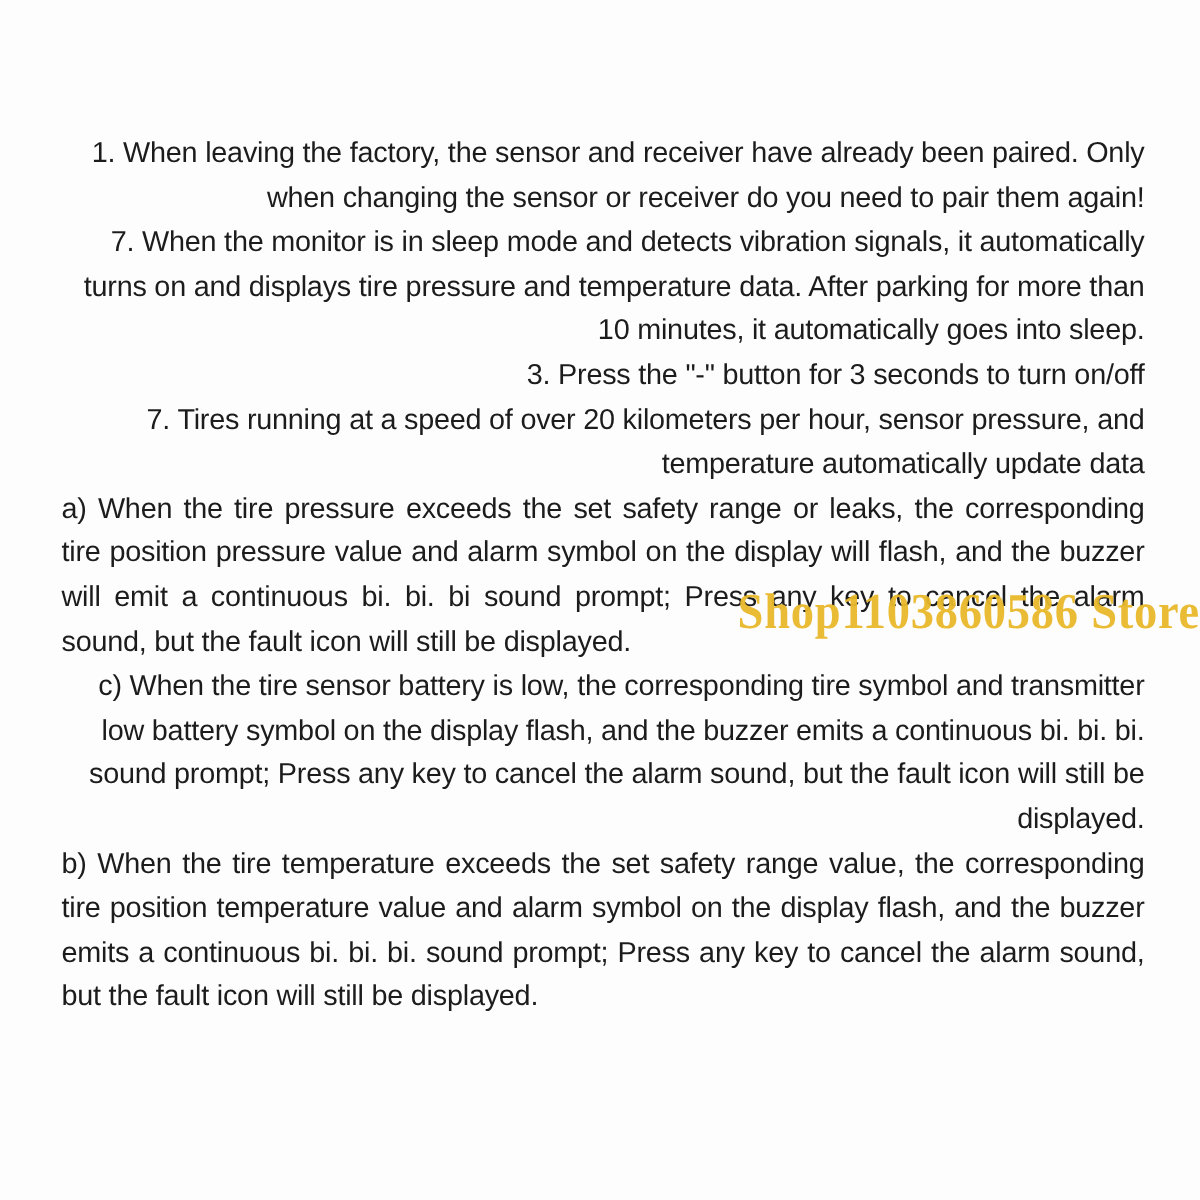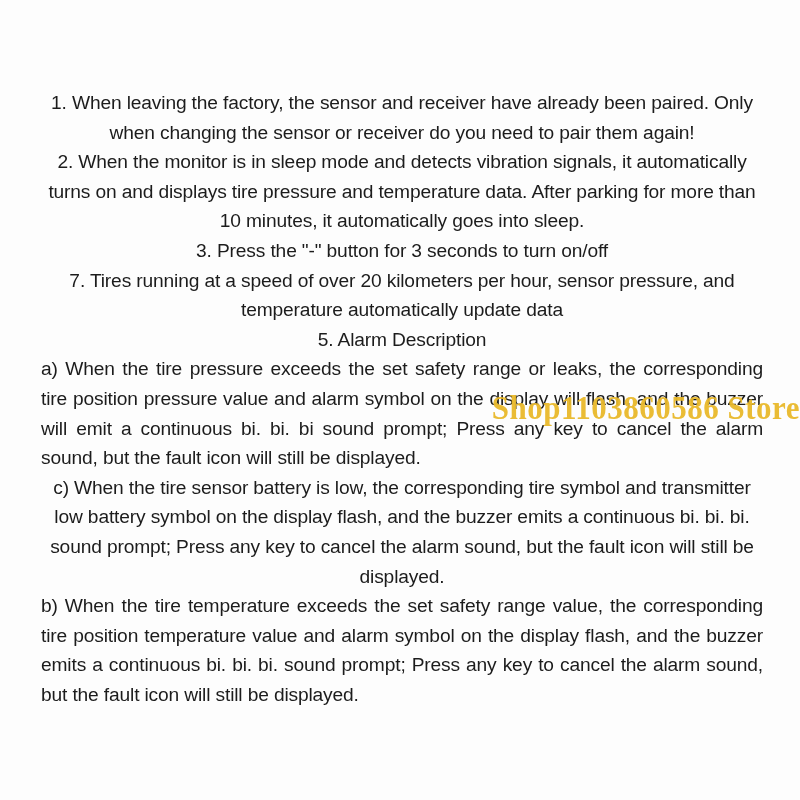--- a/index.html
+++ b/index.html
@@ -31,21 +31,21 @@
     color: #1c1c1c;
     font-size: 19.2px;
     line-height: 29.6px;
     letter-spacing: -0.15px;
     -webkit-font-smoothing: antialiased;
   }
 
   .para {
     margin: 0;
     padding: 0;
-    text-align: center;
+    text-align: right;
   }
 
   .para.justified {
     text-align: justify;
     text-align-last: left;
   }
 
   
   #store-watermark {
     position: absolute;
@@ -68,24 +68,23 @@
     transform: scaleY(1.08);
   }
 </style>
 </head>
 <body>
 
 <div id="doc-sheet">
 
   <div id="instruction-body">
     <p class="para">1. When leaving the factory, the sensor and receiver have already been paired. Only when changing the sensor or receiver do you need to pair them again!</p>
-    <p class="para">2. When the monitor is in sleep mode and detects vibration signals, it automatically turns on and displays tire pressure and temperature data. After parking for more than 10 minutes, it automatically goes into sleep.</p>
+    <p class="para">7. When the monitor is in sleep mode and detects vibration signals, it automatically turns on and displays tire pressure and temperature data. After parking for more than 10 minutes, it automatically goes into sleep.</p>
     <p class="para">3. Press the "-" button for 3 seconds to turn on/off</p>
     <p class="para">7. Tires running at a speed of over 20 kilometers per hour, sensor pressure, and temperature automatically update data</p>
-    <p class="para">5. Alarm Description</p>
     <p class="para justified">a) When the tire pressure exceeds the set safety range or leaks, the corresponding tire position pressure value and alarm symbol on the display will flash, and the buzzer will emit a continuous bi. bi. bi sound prompt; Press any key to cancel the alarm sound, but the fault icon will still be displayed.</p>
     <p class="para">c) When the tire sensor battery is low, the corresponding tire symbol and transmitter low battery symbol on the display flash, and the buzzer emits a continuous bi. bi. bi. sound prompt; Press any key to cancel the alarm sound, but the fault icon will still be displayed.</p>
     <p class="para justified">b) When the tire temperature exceeds the set safety range value, the corresponding tire position temperature value and alarm symbol on the display flash, and the buzzer emits a continuous bi. bi. bi. sound prompt; Press any key to cancel the alarm sound, but the fault icon will still be displayed.</p>
   </div>
 
   <div id="store-watermark">
     <span class="wm-text">Shop1103860586 Store</span>
   </div>
 
 </div>

